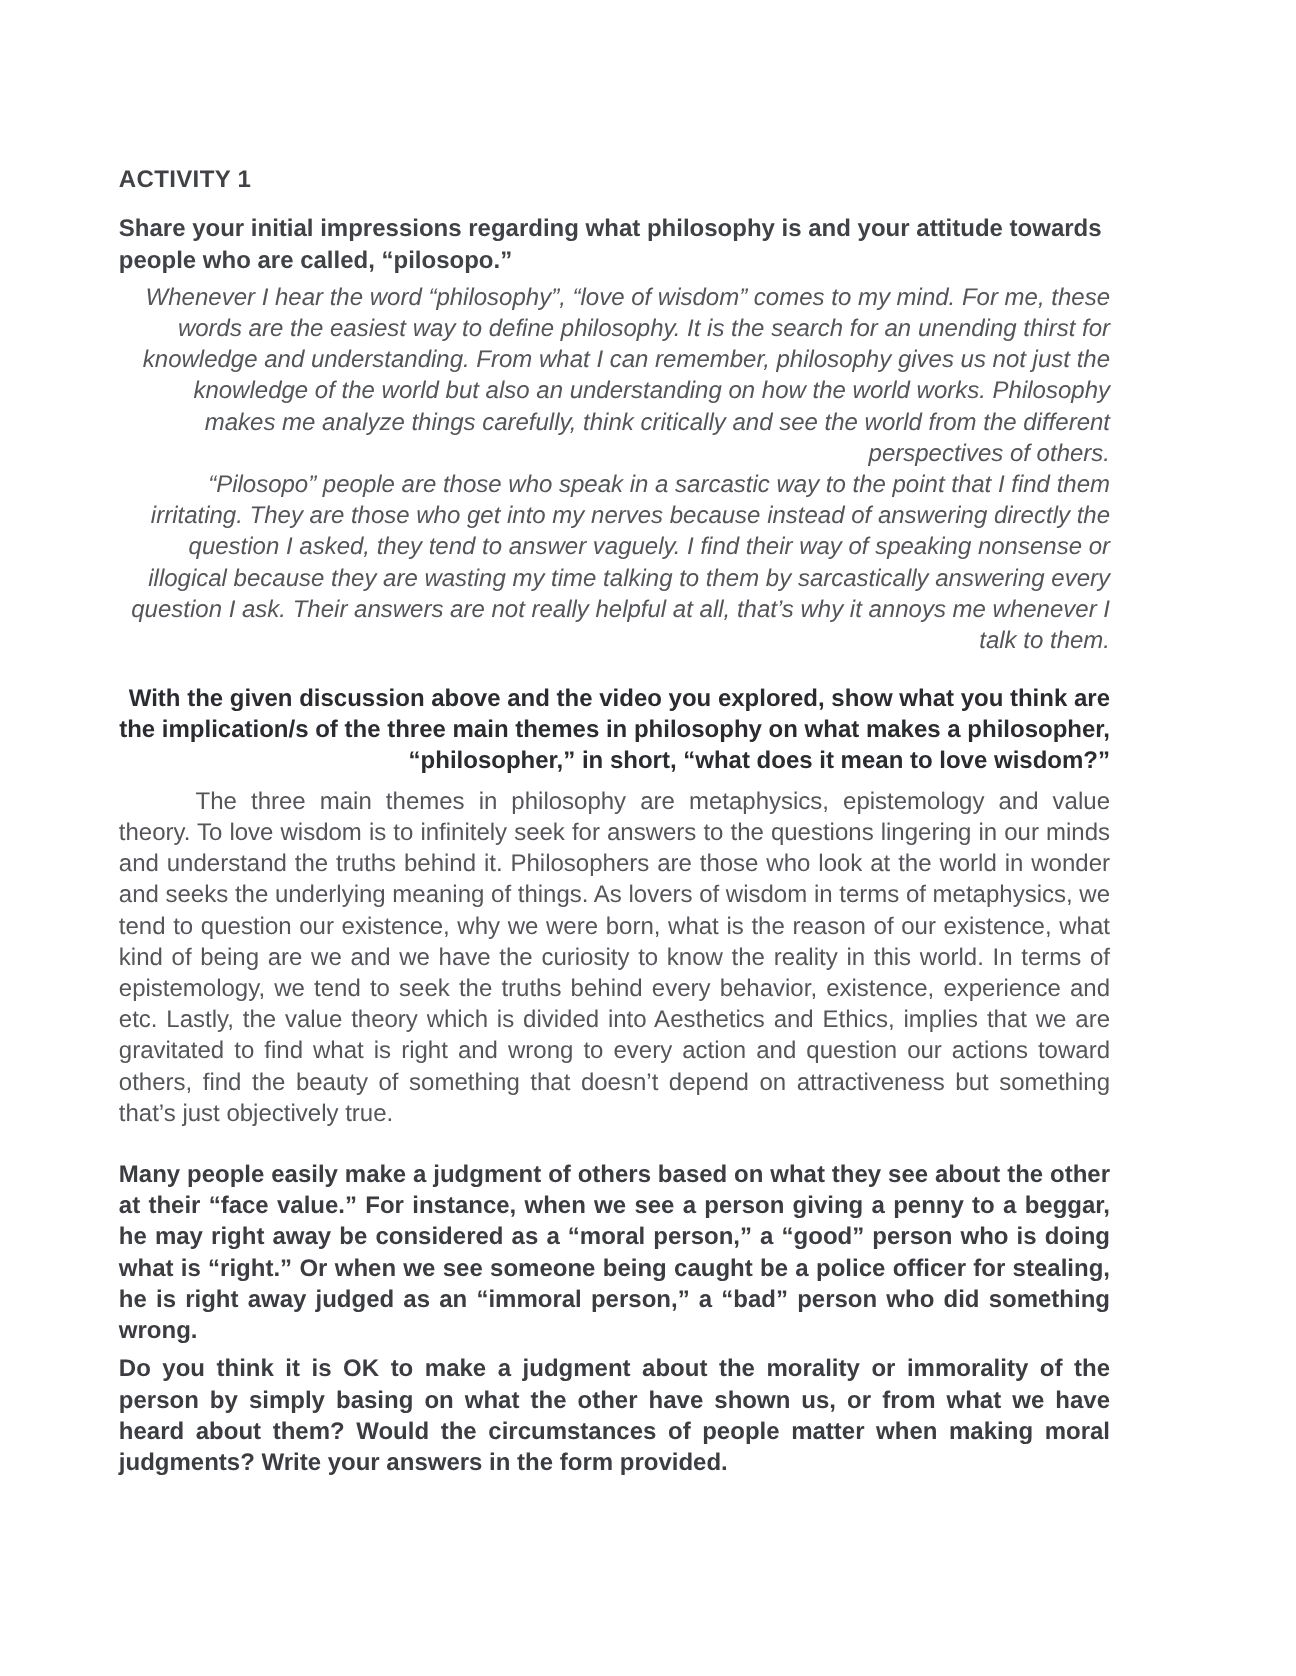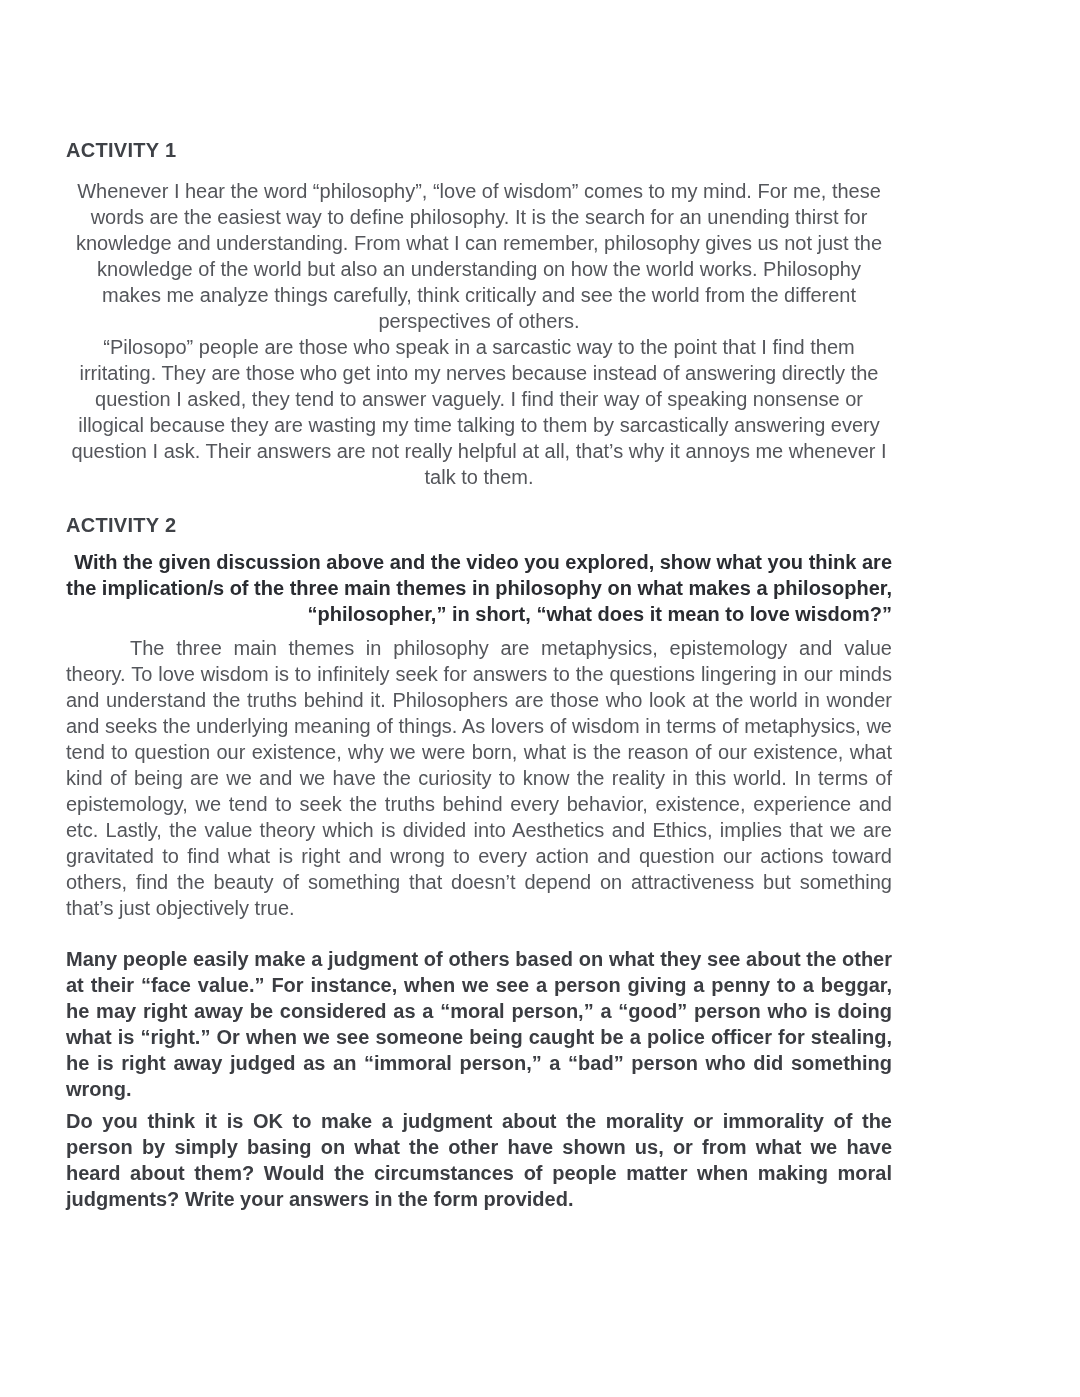--- a/index.html
+++ b/index.html
@@ -8,21 +8,21 @@
     background: #ffffff;
   }
   .page {
     position: relative;
     width: 1080px;
     height: 1397px;
     margin: 0 auto;
     background: var(--page-bg, #ffffff);
     font-family: "Liberation Sans", "DejaVu Sans", sans-serif;
     box-sizing: border-box;
-    padding: 137px 127px 40px 66px;
+    padding: 137px 127px 40px 99px;
     overflow: hidden;
   }
   .content {
     width: 826px;
   }
   p, h2 {
     margin: 0;
     font-size: 20px;
     line-height: 26px;
   }
@@ -39,21 +39,22 @@
   }
   .prompt.a1 { margin-bottom: 5px; }
   .prompt.a2 {
     color: var(--prompt-dark-text, #2a2c31);
     margin-bottom: 8px;
     text-align: right;
   }
   .body-para {
     font-weight: normal;
     color: var(--body-text, #54565b);
-    text-align: center;
+    text-align: right;
+    font-style: italic;
   }
   .body-para.p1 { margin-bottom: 0; }
   .body-para.p2 { margin-bottom: 22px; }
   .heading.a2 { margin-bottom: 11px; }
   .essay {
     font-weight: normal;
     color: var(--body-text, #54565b);
     text-align: justify;
     text-indent: 64px;
   }
@@ -66,26 +67,26 @@
   .spacer-bold { height: 25px; }
 </style>
 </head>
 <body>
 
 <div class="page">
   <div class="content">
 
     <section>
       <h2 class="heading a1">ACTIVITY 1</h2>
+      <p class="prompt a1">Share your initial impressions regarding what philosophy is and your attitude towards people who are called, “pilosopo.”</p>
       <p class="body-para p1">Whenever I hear the word “philosophy”, “love of wisdom” comes to my mind. For me, these words are the easiest way to define philosophy. It is the search for an unending thirst for knowledge and understanding.  From what I can remember, philosophy gives us not just the knowledge of the world but also an understanding on how the world works. Philosophy makes me analyze things carefully, think critically and see the world from the different perspectives of others.</p>
       <p class="body-para p2">“Pilosopo” people are those who speak in a sarcastic way to the point that I find them irritating. They are those who get into my nerves because instead of answering directly the question I asked, they tend to answer vaguely. I find their way of speaking nonsense or illogical because they are wasting my time talking to them by sarcastically answering every question I ask. Their answers are not really helpful at all, that’s why it annoys me whenever I talk to them.</p>
     </section>
 
     <section>
-      <h2 class="heading a2">ACTIVITY 2</h2>
       <p class="prompt a2">With the given discussion above and the video you explored, show what you think are the implication/s of the three main themes in philosophy on what makes a philosopher, “philosopher,” in short, “what does it mean to love wisdom?”</p>
       <p class="essay">The three main themes in philosophy are metaphysics, epistemology and value theory. To love wisdom is to infinitely seek for answers to the questions lingering in our minds and understand the truths behind it. Philosophers are those who look at the world in wonder and seeks the underlying meaning of things.  As lovers of wisdom in terms of metaphysics, we tend to question our existence, why we were born, what is the reason of our existence, what kind of being are we and we have the curiosity to know the reality in this world. In terms of epistemology, we tend to seek the truths behind every behavior, existence, experience and etc. Lastly, the value theory which is divided into Aesthetics and Ethics, implies that we are gravitated to find what is right and wrong to every action and question our actions toward others, find the beauty of something that doesn’t depend on attractiveness but something that’s just objectively true.</p>
 
       <div class="spacer-bold"></div>
 
       <p class="bold-just b1">Many people easily make a judgment of others based on what they see about the other at their “face value.” For instance, when we see a person giving a penny to a beggar, he may right away be considered as a “moral person,” a “good” person who is doing what is “right.” Or when we see someone being caught be a police officer for stealing, he is right away judged as an “immoral person,” a “bad” person who did something wrong.</p>
       <p class="bold-just b2">Do you think it is OK to make a judgment about the morality or immorality of the person by simply basing on what the other have shown us, or from what we have heard about them? Would the circumstances of people matter when making moral judgments? Write your answers in the form provided.</p>
     </section>
 
   </div>

